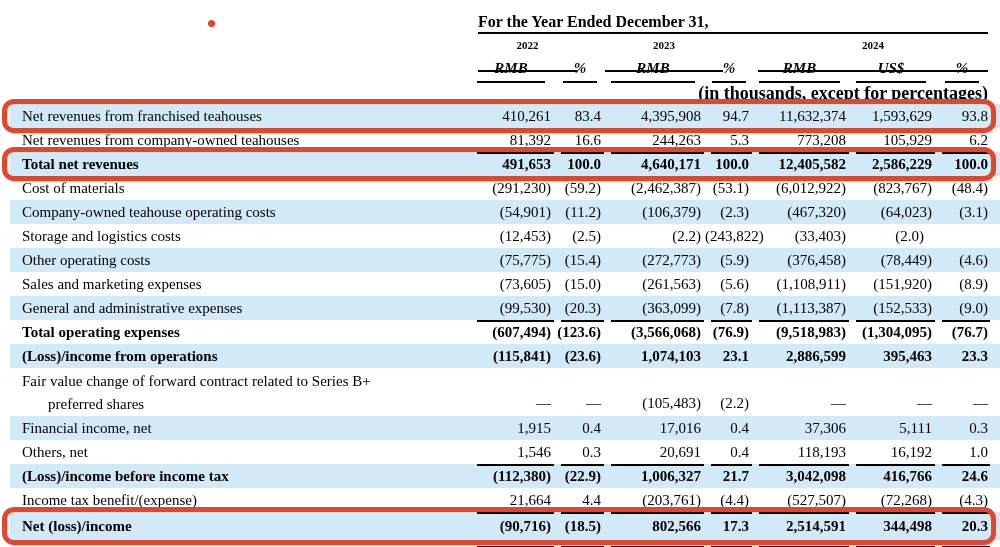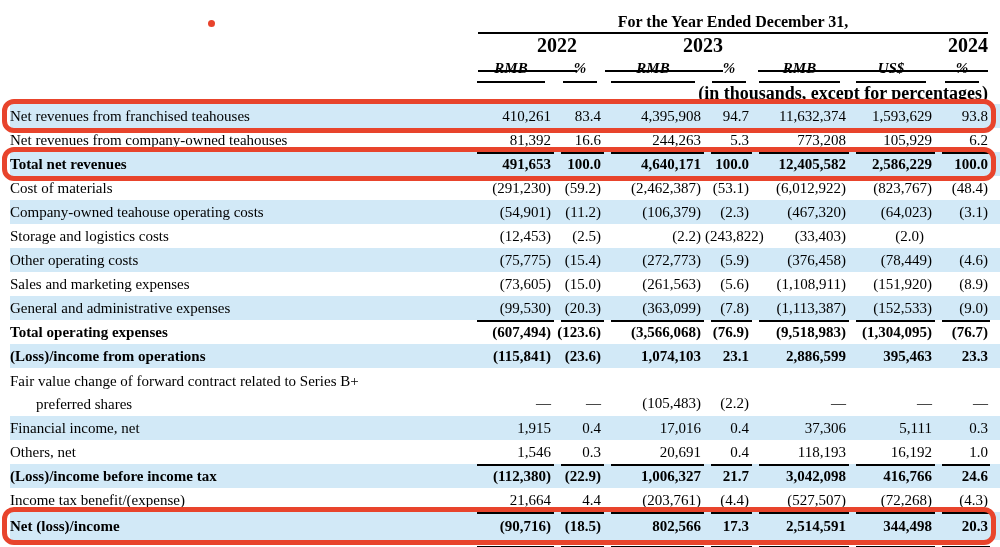--- a/index.html
+++ b/index.html
@@ -12,29 +12,29 @@
     position: relative;
   }
   .tbl { padding-left: 10px; width: 1000px; position: relative; }
 
   
   .g { display: grid; grid-template-columns: 461px 84px 50px 100px 48px 97px 86px 64px; }
 
   
   .h1 {
     margin-left: 468px; width: 510px;
-    text-align: center; font-weight: bold; font-size: 16px;
+    font-weight: bold; font-size: 16px;
     padding-top: 13px; padding-bottom: 1px;
     border-bottom: 2px solid #000;
     white-space: nowrap;
   }
   .h2 { height: 23px; }
   .h2 .gu {
     height: 100%; line-height: 22px;
-    text-align: right; font-weight: bold; font-size: 20px;
+    text-align: center; font-weight: bold; font-size: 11px;
     border-bottom: 2px solid #000;
   }
   .h2 .y22 { grid-column: 2 / 4; } .h2 .y22 .gu { margin: 0 28px 0 7px; }
   .h2 .y23 { grid-column: 4 / 6; } .h2 .y23 .gu { margin: 0 30px 14px 0; }
   .h2 .y24 { grid-column: 6 / 9; } .h2 .y24 .gu { margin: 0 12px 0 5px; }
 
   .h3 { height: 26px; }
   .h3 .hc { text-align: center; font-weight: bold; font-size: 15px; font-style: italic; }
   .h3 .u  { height: 100%; line-height: 23px; border-bottom: 2px solid #000; }
   .h3 .u.wide   { margin: 0 10px 0 6px; }
@@ -42,21 +42,21 @@
   .h3 .hc.last  { padding-right: 12px; }
 
   .h4 {
     margin-left: 468px; width: 510px;
     text-align: right; font-weight: bold; font-size: 18px;
     height: 21px; line-height: 20px; white-space: nowrap;
   }
 
   
   .r { height: 24px; line-height: 24px; font-size: 15px; }
-  .r .cl { padding-left: 0; white-space: nowrap; overflow: hidden; }
+  .r .cl { padding-left: 12px; white-space: nowrap; overflow: hidden; }
   .r .cn { text-align: right; padding-right: 4px; white-space: nowrap; position: relative; }
   .r .cn.last { padding-right: 12px; }
   .r.blue > div { background: #d2e9f7; }
   .r.bold { font-weight: bold; }
 
   
   .rt .cn::after {
     content: ""; position: absolute; top: 0; left: 6px; right: 1px;
     border-top: 2px solid #000;
   }

